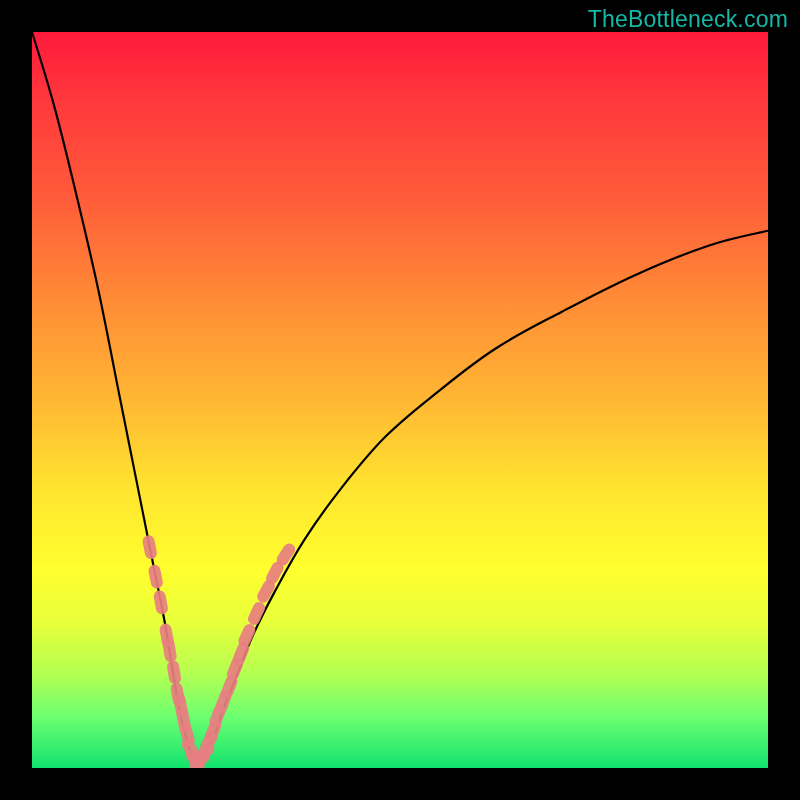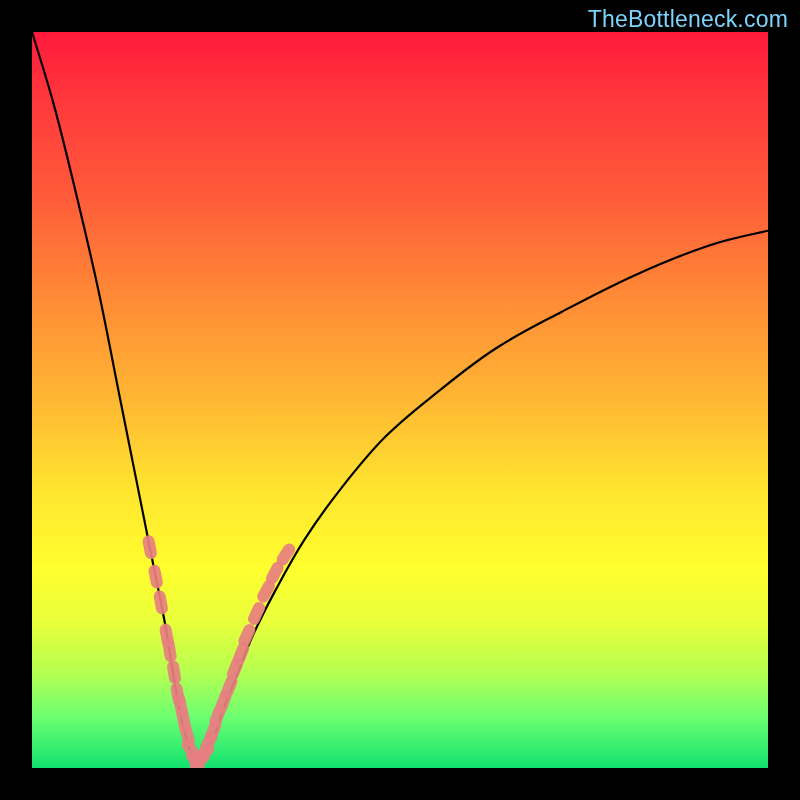--- a/index.html
+++ b/index.html
@@ -37,21 +37,21 @@
       #e9ff3a 80%,
       #b6ff50 87%,
       #6dff71 93%,
       #12e26e 100%
     );
   }
   .watermark {
     position: absolute;
     top: 6px;
     right: 12px;
-    color: #7dd3fc;
+    color: #14b8a6;
     font-size: 23px;
     font-weight: 400;
     letter-spacing: 0.2px;
     pointer-events: none;
   }
   svg {
     position: absolute;
     left: 0;
     top: 0;
   }

